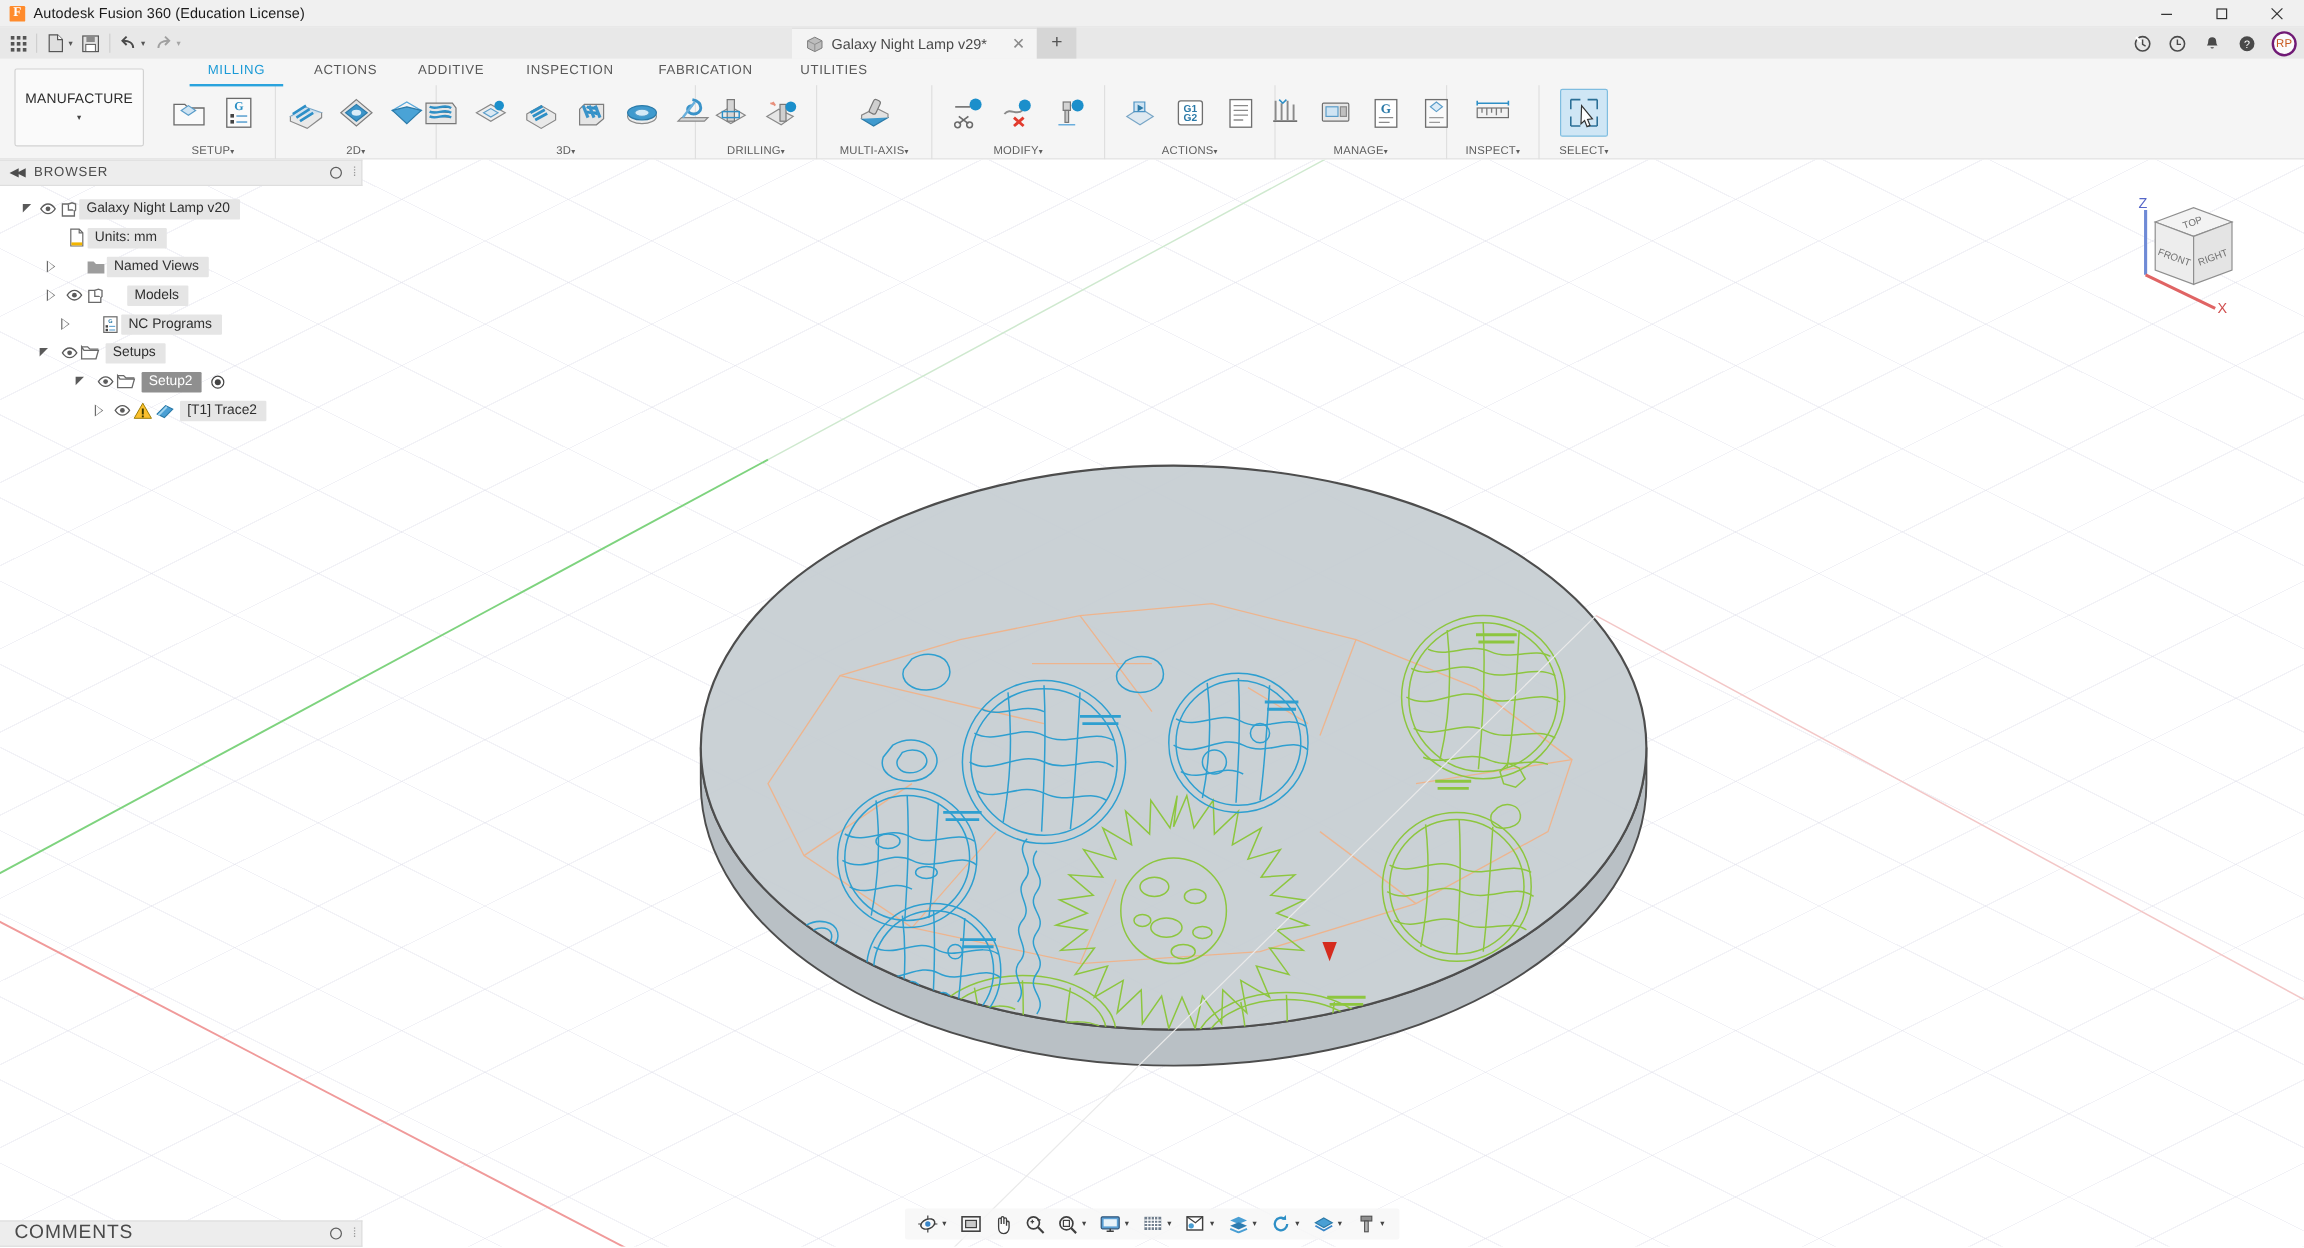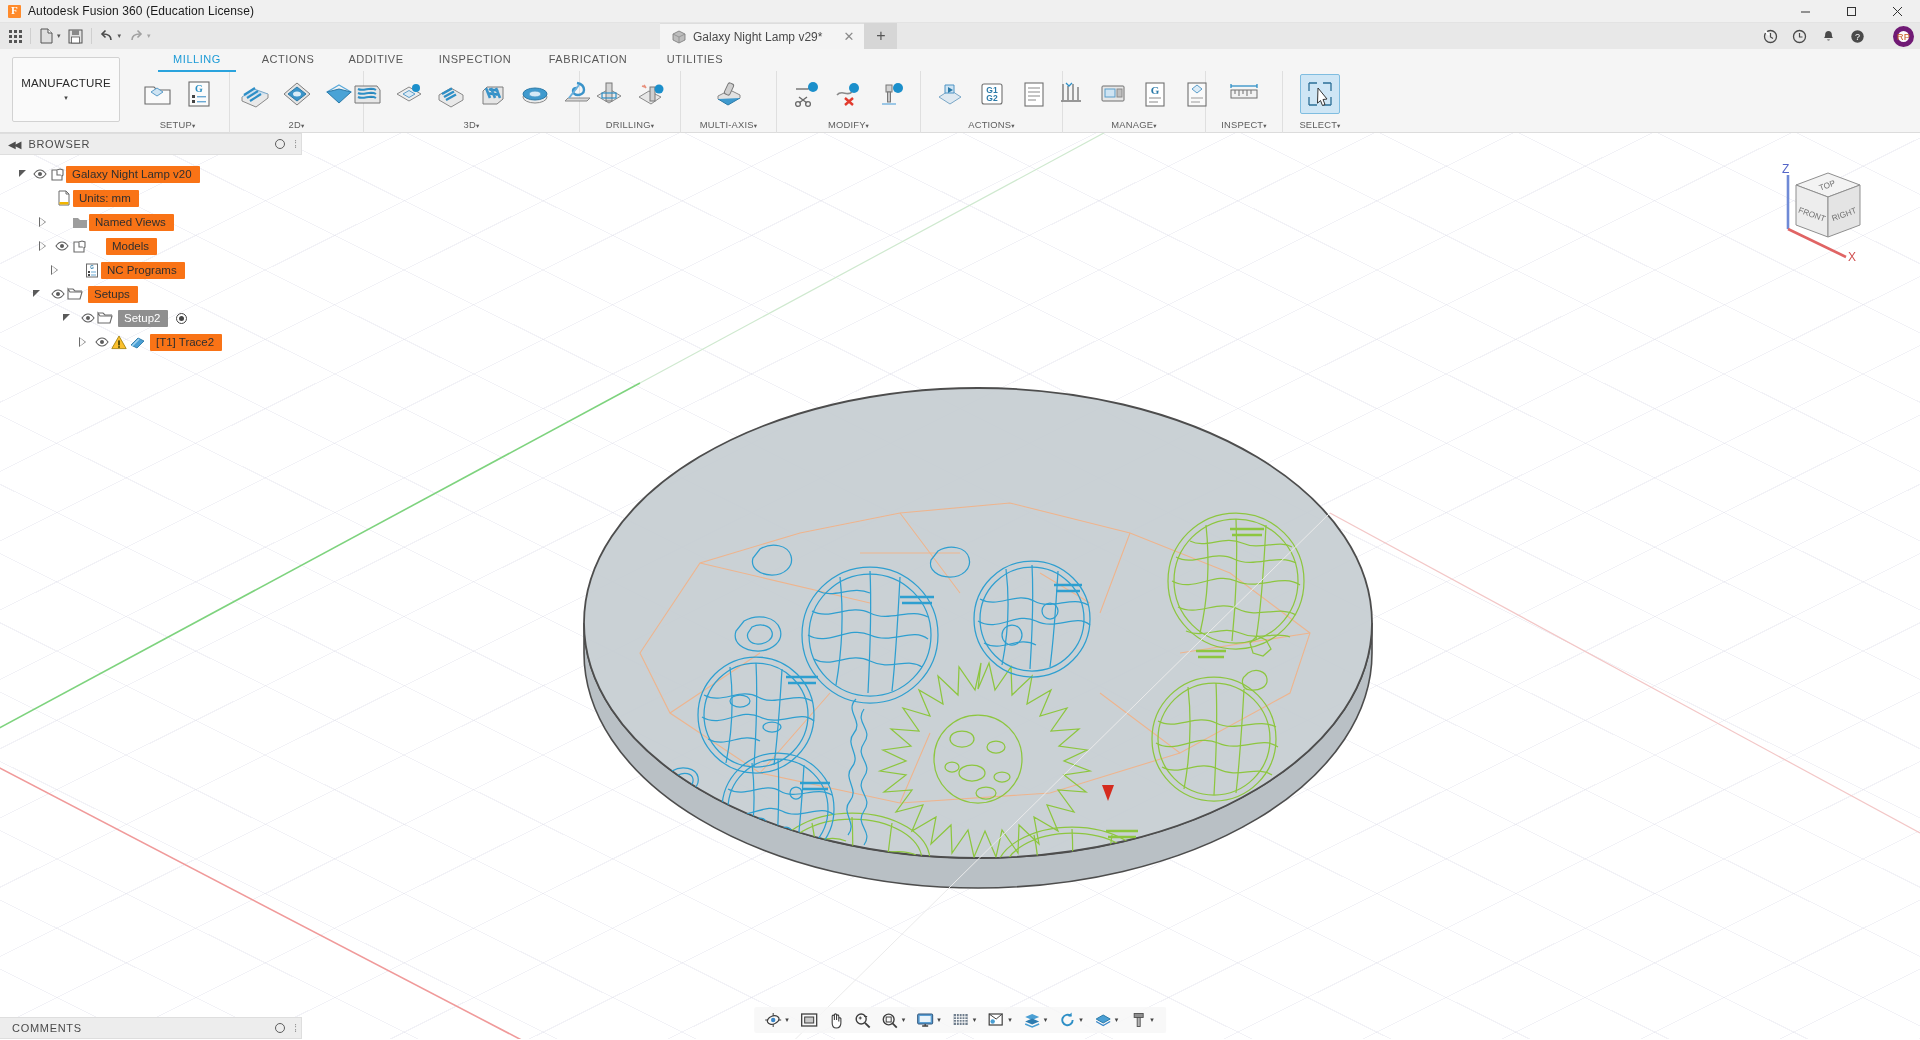--- a/index.html
+++ b/index.html
@@ -37,22 +37,22 @@
   .cube-ico { width:14px; height:14px; position:relative; flex:none; }
   .cube-ico svg { display:block; }
   #tabclose { margin-left:14px; font-size:13px; color:#8a8a8a; cursor:default; }
   #newtab { width:33px; background:#d6d6d6; display:flex; align-items:center;
     justify-content:center; font-size:16px; color:#555; }
   #rightcluster { position:absolute; right:6px; top:0; height:26px; display:flex;
     align-items:center; gap:2px; }
   .rico { width:27px; height:26px; display:flex; align-items:center; justify-content:center;
     color:#4a4a4a; }
   #avatar { width:21px; height:21px; border-radius:50%; background:#fbfbfb;
-    border:5px solid #701a75; display:flex; align-items:center; justify-content:center;
-    font-size:9.5px; color:#c85a20; letter-spacing:.2px; margin-left:20px; }
+    border:2px solid #701a75; display:flex; align-items:center; justify-content:center;
+    font-size:9.5px; color:#c85a20; letter-spacing:.2px; margin-left:5px; }
 
   
   #ribbon { height:84px; background:#f5f5f5; border-bottom:1px solid #dcdcdc;
     display:flex; align-items:stretch; position:relative; }
   #wsbox { width:108px; margin:8px 6px 10px 12px; border:1px solid #d2d2d2;
     background:#fafafa; display:flex; align-items:center; justify-content:center;
     font-size:11.5px; color:#2b2b2b; letter-spacing:.2px; gap:5px; border-radius:2px;flex-direction:column; }
   #wsbox .cc { font-size:7px; color:#444; }
 
   .tabsrow { position:absolute; left:150px; top:0; height:22px; display:flex; }
@@ -102,31 +102,31 @@
     border-left:7px solid #5a5a5a; border-bottom:7px solid transparent; }
   .tri.right::before { content:""; position:absolute; left:3px; top:1px;
     border-left:7px solid transparent; border-top:5px solid transparent;
     border-bottom:5px solid transparent; box-sizing:border-box;
     width:0;height:0; border-left:7px solid #6b6b6b; }
   .tri.right::after { content:""; position:absolute; left:4px; top:2px;
     width:0;height:0;border-left:5px solid #fbfbfb;border-top:4px solid transparent;
     border-bottom:4px solid transparent; }
   .eye { width:17px; height:17px; flex:none; display:flex; align-items:center; justify-content:center; }
   .ticon { width:18px; height:18px; flex:none; display:flex; align-items:center; justify-content:center; }
-  .tlabel { background:#f97316; padding:2px 8px 3px 6px; border-radius:1px; }
+  .tlabel { background:#e5e5e5; padding:2px 8px 3px 6px; border-radius:1px; }
   .tlabel.sel { background:#8f8f8f; color:#ffffff; }
   .radio { width:11px; height:11px; border:1.5px solid #444; border-radius:50%;
     margin-left:8px; position:relative; flex:none; }
   .radio::after { content:""; position:absolute; inset:2px; border-radius:50%; background:#444; }
 
   
   #comments { position:absolute; left:0; bottom:0; width:302px; height:22px;
     background:#ededed; border:1px solid #dedede; border-left:none;
     display:flex; align-items:center; padding-left:12px; z-index:6; }
-  #comments .ctxt { font-size:11px; color:#4a4a4a; letter-spacing:.7px; }
+  #comments .ctxt { font-size:16px; color:#4a4a4a; letter-spacing:.7px; }
   #comments .cdot { position:absolute; right:16px; width:10px; height:10px; border-radius:50%;
     border:1.5px solid #5d5d5d; }
   #comments .cgrip { position:absolute; right:4px; font-size:11px; color:#9a9a9a; }
 
   
   #navbar { position:absolute; bottom:6px; left:50%; transform:translateX(-50%);
     height:26px; background:rgba(246,246,246,.82); display:flex; align-items:center;
     padding:0 6px; gap:1px; z-index:6; border-radius:2px; }
   .nitem { display:flex; align-items:center; height:26px; padding:0 2px; }
   .nico { width:22px; height:22px; display:flex; align-items:center; justify-content:center;

